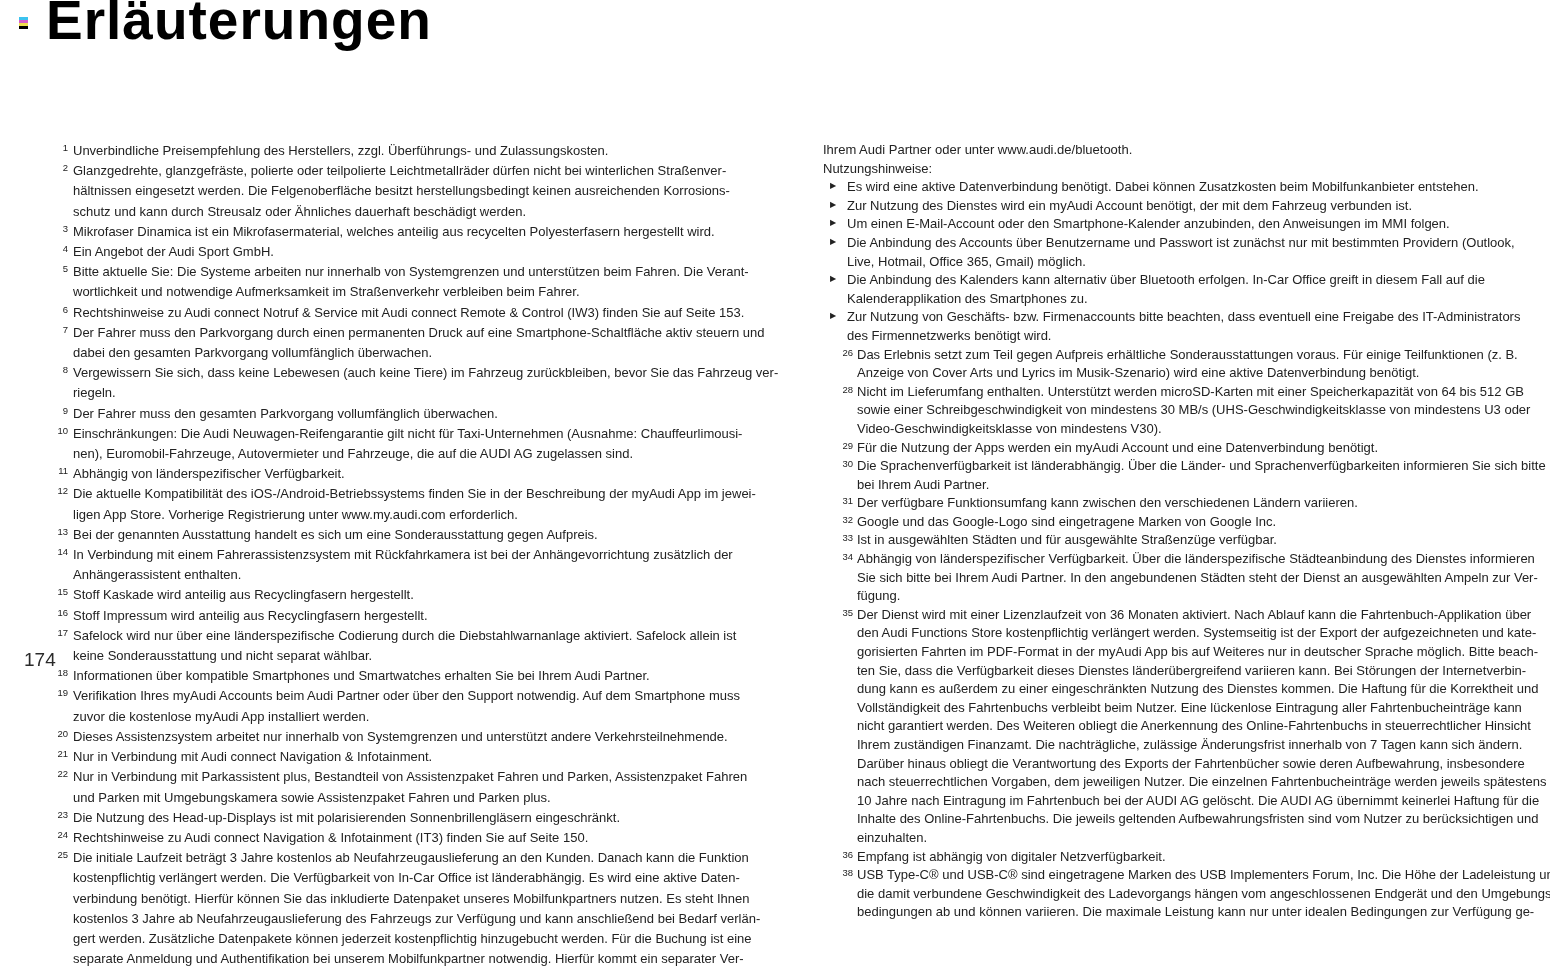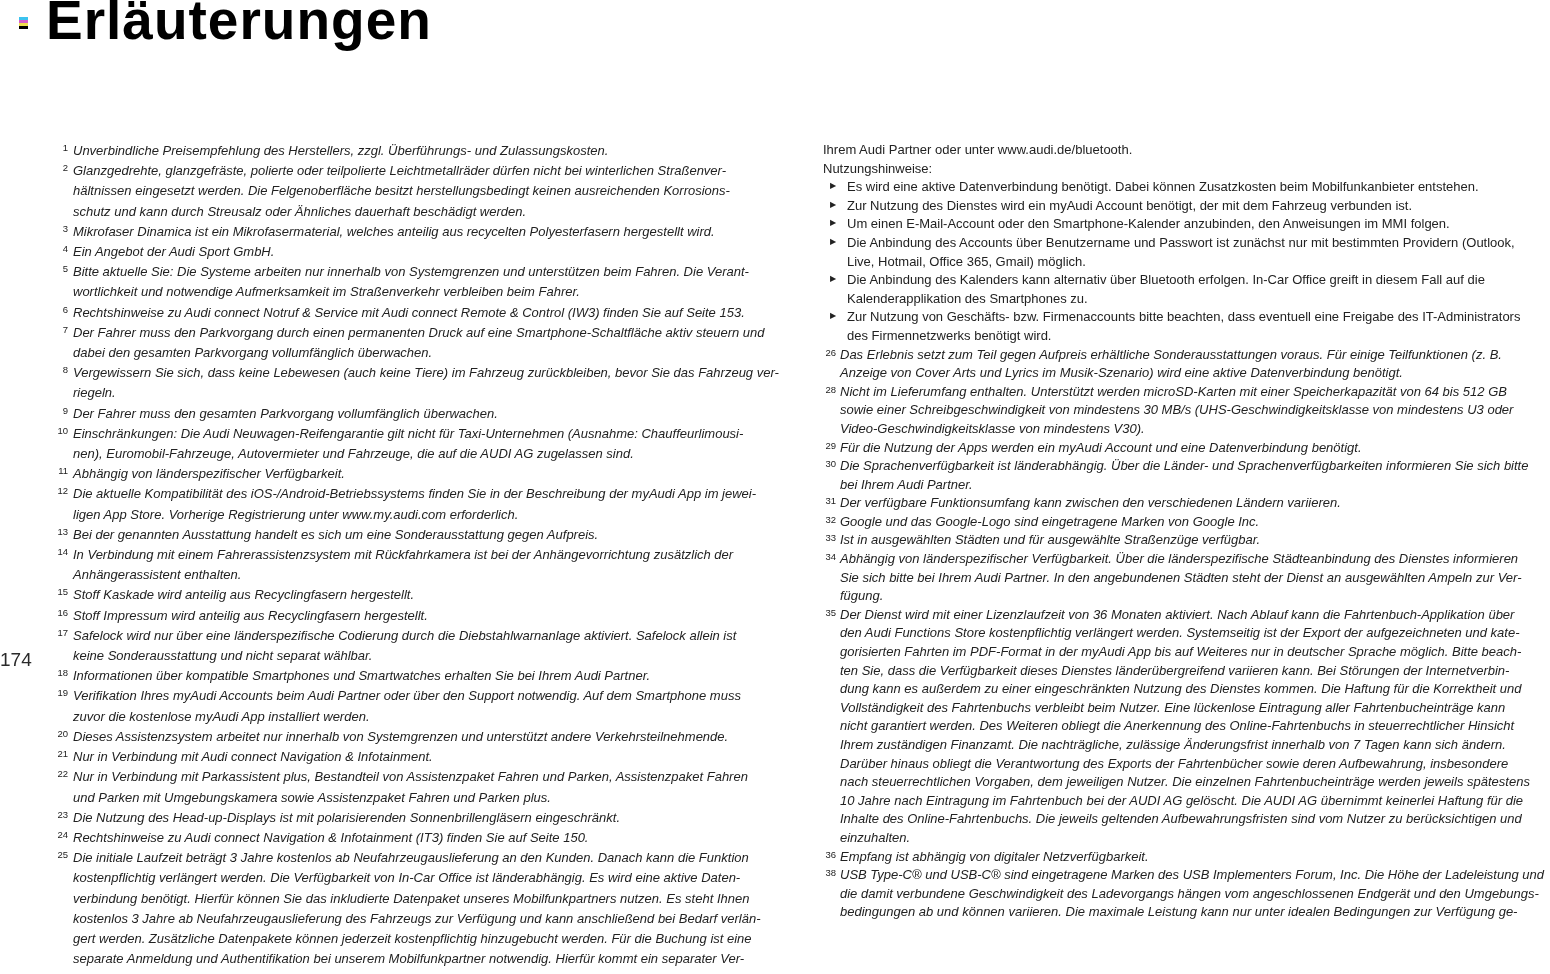--- a/index.html
+++ b/index.html
@@ -12,36 +12,36 @@
   
   .reg-mark{position:absolute;left:19px;top:17px;width:9px;height:13px;}
   .reg-mark .stripe{width:9px;height:3px;margin-bottom:0;}
   
   .title{
     position:absolute;left:46px;top:-14px;margin:0;
     font-size:55px;font-weight:bold;letter-spacing:1px;color:#000;
     line-height:68px;white-space:nowrap;
   }
   
-  .page-num{position:absolute;left:0px;top:649px;font-size:19px;color:#2a2a2a;}
+  .page-num{position:absolute;left:0px;top:649px;font-size:19px;color:#2a2a2a;padding-left:24px;}
   
   .col{position:absolute;top:141px;font-size:13px;color:#222;}
   .col-left{left:53px;width:790px;}
   .col-left .fn-text,.col-left .plain{line-height:20.2px;}
   .col-right{left:823px;width:727px;}
   .col-right .fn-text,.col-right .plain,.col-right .bullet-text{line-height:18.6px;}
   
   .fn{position:relative;padding-left:20px;}
-  .col-right .fn{padding-left:17px;}
+  .col-right .fn{padding-left:17px;margin-left:17px;}
   .fn-num{
     position:absolute;left:0;top:1px;width:15px;text-align:right;
     font-size:9.5px;color:#222;letter-spacing:0;
   }
   .col-right .fn-num{width:13px;}
-  .fn-text{display:block;white-space:pre;font-style:italic;}
+  .fn-text{display:block;white-space:pre;}
   
   .plain{white-space:pre;}
   
   .bullet{position:relative;margin-left:7px;padding-left:17px;}
   .bullet-glyph{position:absolute;left:0;top:3px;font-size:8px;color:#222;}
   .bullet-text{display:block;white-space:pre;}
 </style>
 </head>
 <body>
 

